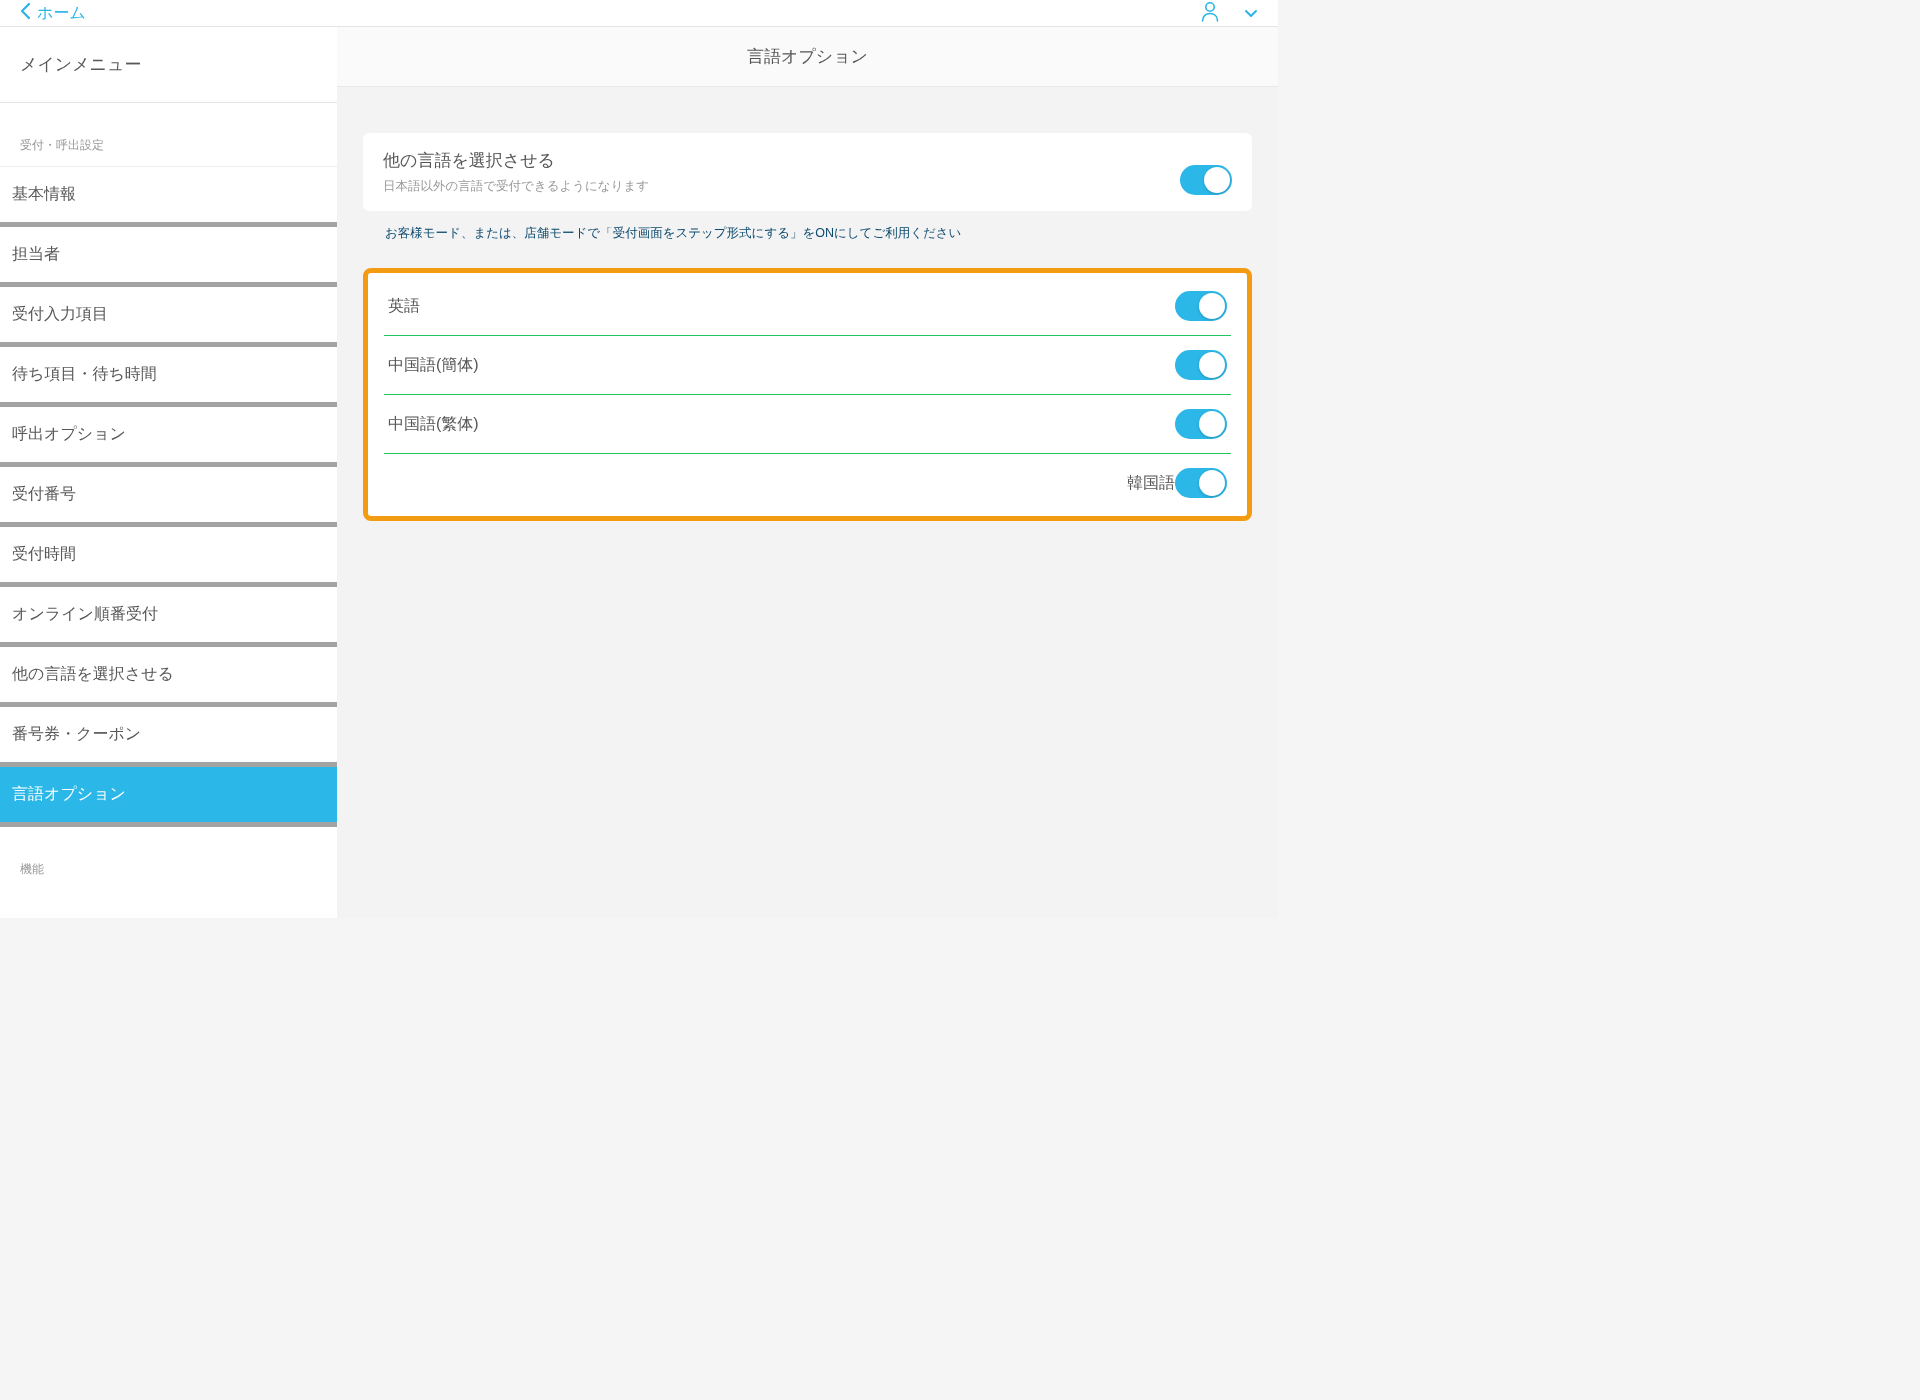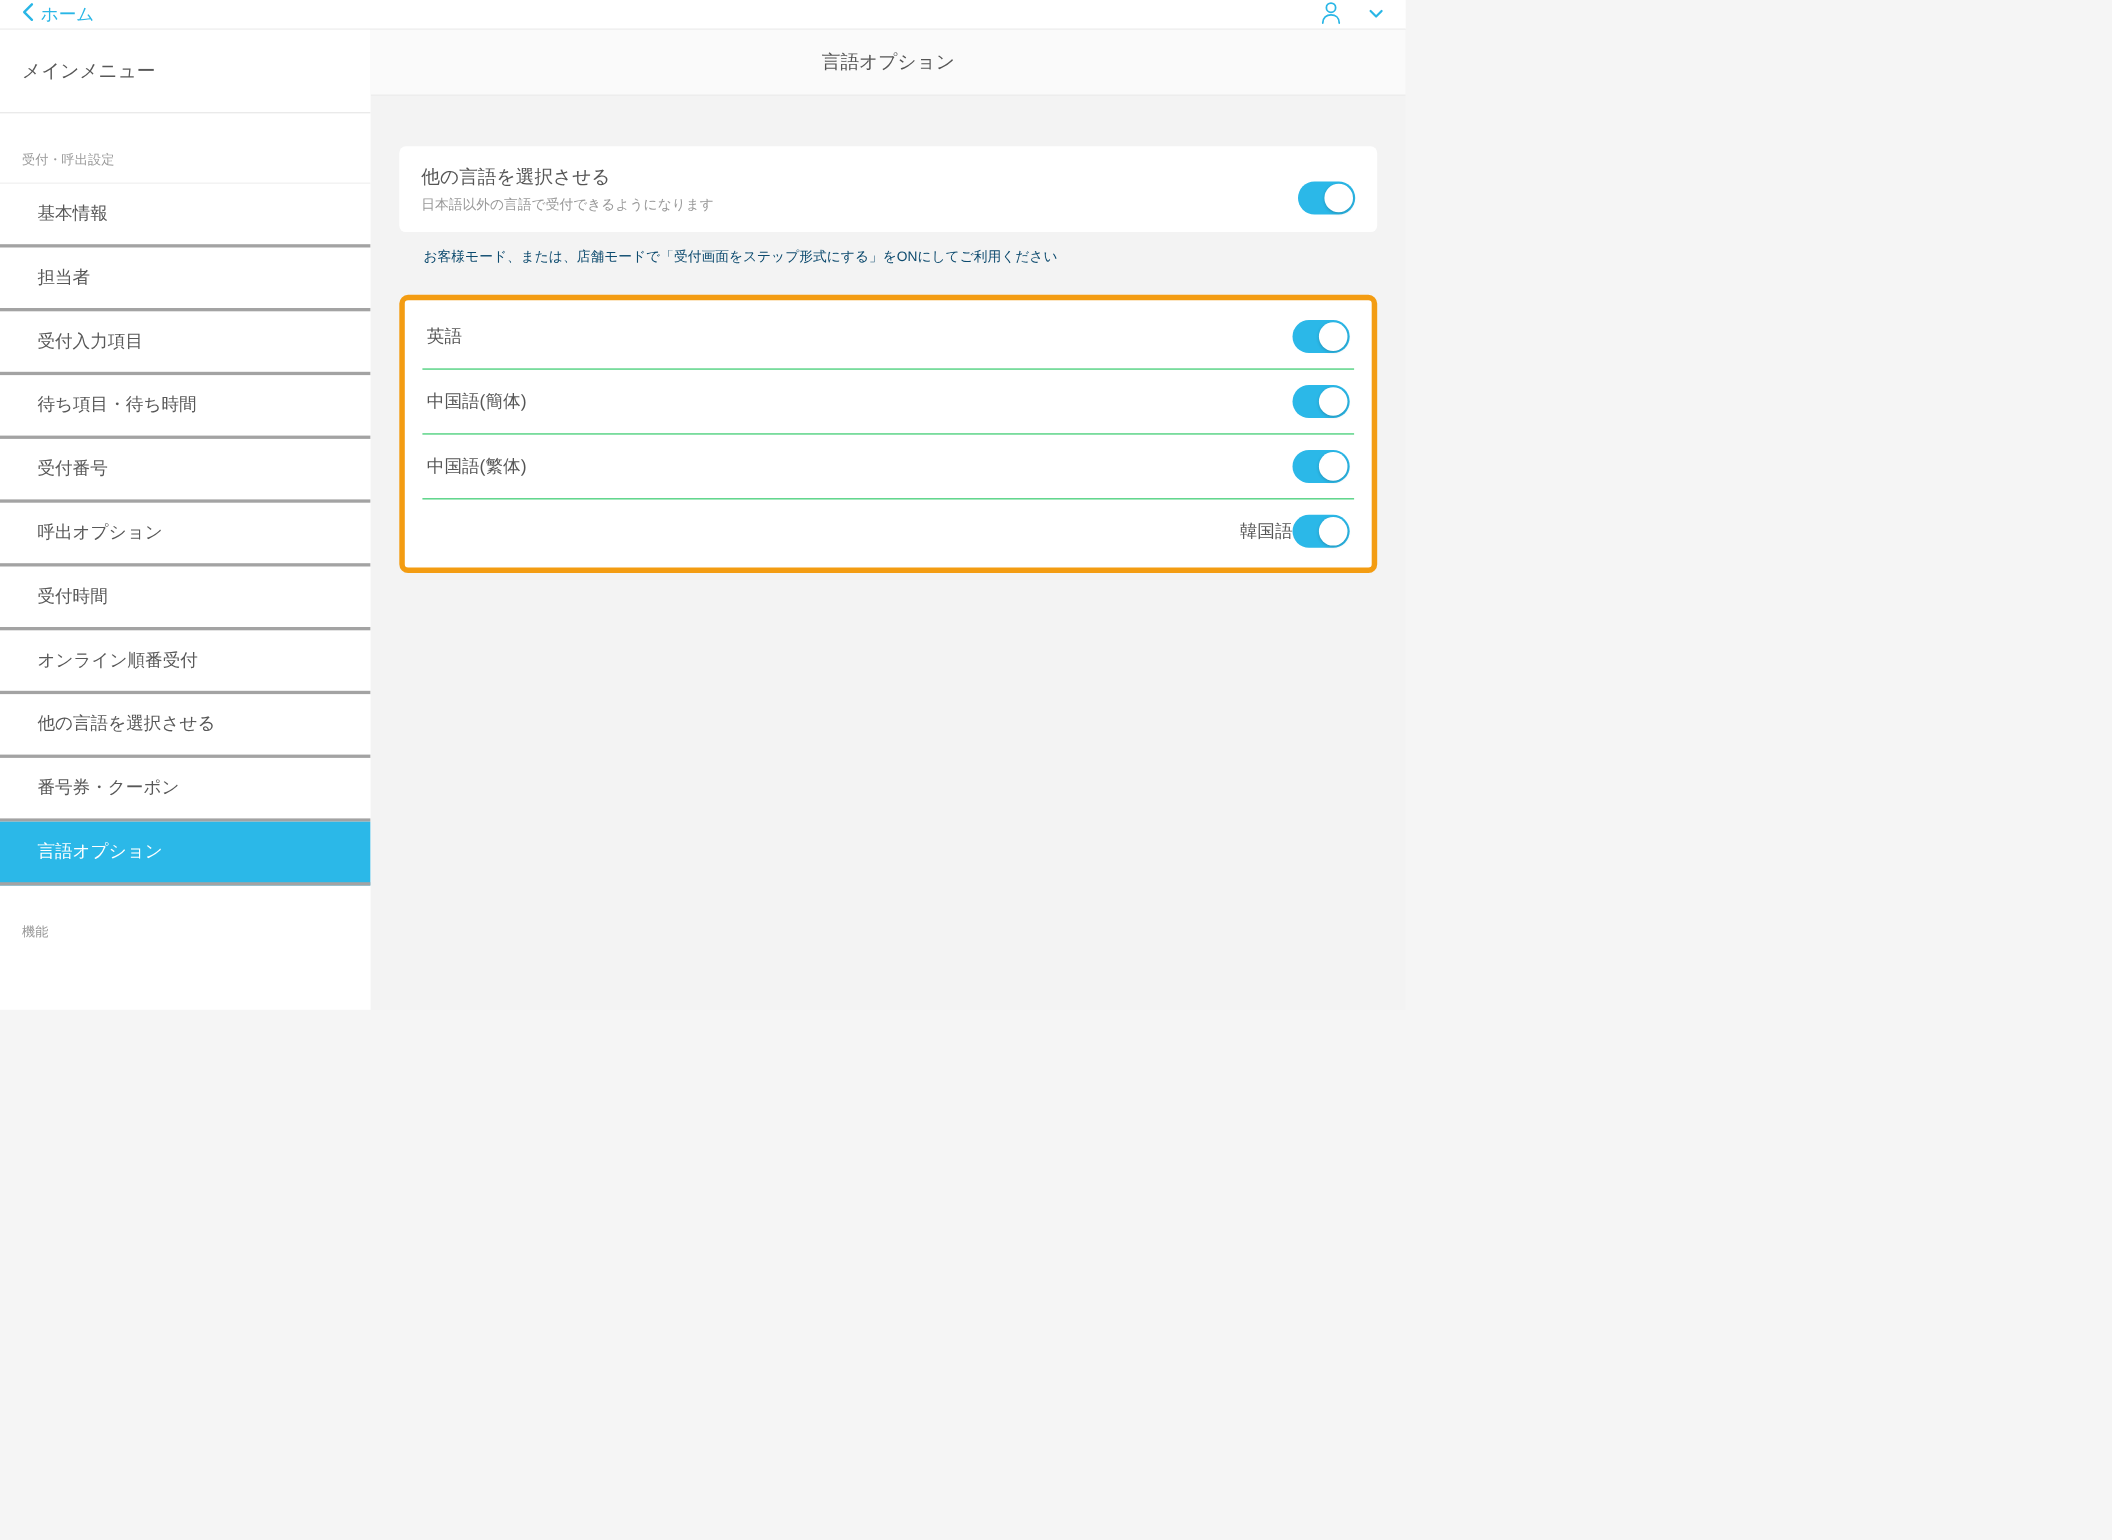--- a/index.html
+++ b/index.html
@@ -58,24 +58,24 @@
       font-size: 17px;
       color: #585858;
       border-bottom: 1px solid #e5e5e5;
     }
     .section-label {
       padding: 34px 20px 12px 20px;
       font-size: 12px;
       color: #999;
     }
     .sidebar-item {
-      padding: 17px 34px;
+      padding: 17px 12px;
       font-size: 16px;
       color: #585858;
-      border-bottom: 3px solid #a3a3a3;
+      border-bottom: 5px solid #a3a3a3;
       cursor: pointer;
     }
     .sidebar-item.active {
       background: #2bb8e8;
       color: #ffffff;
     }
     .sidebar-item-first {
       border-top: 1px solid #eeeeee;
     }
     .main {
@@ -188,22 +188,22 @@
 </div>
 
 <div class="container">
   <div class="sidebar">
     <div class="main-menu-item">メインメニュー</div>
     <div class="section-label">受付・呼出設定</div>
     <div class="sidebar-item sidebar-item-first">基本情報</div>
     <div class="sidebar-item">担当者</div>
     <div class="sidebar-item">受付入力項目</div>
     <div class="sidebar-item">待ち項目・待ち時間</div>
+    <div class="sidebar-item">呼出オプション</div>
     <div class="sidebar-item">受付番号</div>
-    <div class="sidebar-item">呼出オプション</div>
     <div class="sidebar-item">受付時間</div>
     <div class="sidebar-item">オンライン順番受付</div>
     <div class="sidebar-item">他の言語を選択させる</div>
     <div class="sidebar-item">番号券・クーポン</div>
     <div class="sidebar-item active">言語オプション</div>
     <div class="section-label">機能</div>
   </div>
 
   <div class="main">
     <div class="main-title">言語オプション</div>

